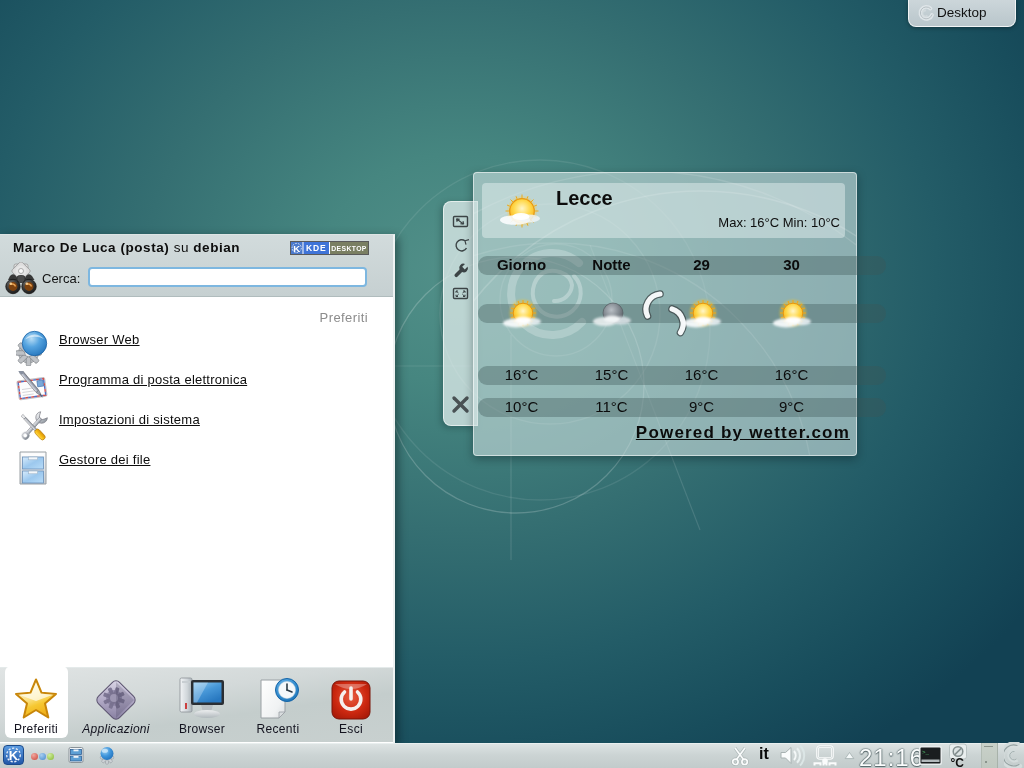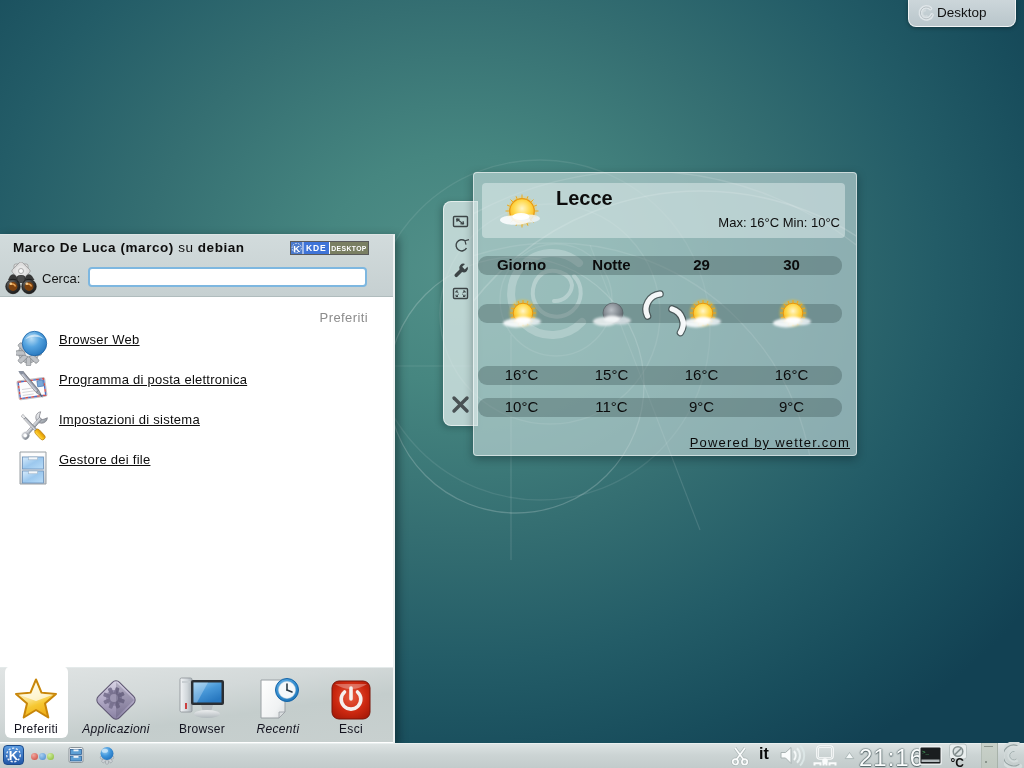--- a/index.html
+++ b/index.html
@@ -25,24 +25,24 @@
 #wtool{position:absolute;left:443px;top:201px;width:33px;height:223px;
   background:rgba(219,233,232,0.78);border:1px solid rgba(255,255,255,0.6);
   border-radius:8px 0 0 8px;box-shadow:-2px 2px 6px rgba(0,20,25,0.25);}
 #weather{position:absolute;left:473px;top:172px;width:382px;height:282px;
   background:rgba(205,224,224,0.60);border:1px solid rgba(255,255,255,0.55);
   border-radius:4px;box-shadow:0 3px 10px rgba(0,15,20,0.35);}
 #whead{position:absolute;left:8px;top:10px;width:363px;height:55px;border-radius:4px;
   background:rgba(235,245,245,0.45);}
 #whead .city{position:absolute;left:74px;top:4px;font-size:20px;font-weight:bold;color:#0c0c0c;}
 #whead .mm{position:absolute;right:5px;bottom:8px;font-size:13px;color:#0e0e0e;}
-.wbar{position:absolute;left:4px;width:364px;height:19px;border-radius:9px;background:rgba(62,85,87,0.36);}
+.wbar{position:absolute;left:4px;width:364px;height:19px;border-radius:9px;background:rgba(62,85,87,0.36);padding-left:44px;}
 .wcell{position:absolute;top:0;width:91px;text-align:center;font-size:15px;line-height:18px;color:#0b0b0b;}
 .wcell.b{font-weight:bold;}
-#wlink{position:absolute;right:6px;bottom:5px;font-size:13px;letter-spacing:1.2px;color:#0b0b0b;text-decoration:underline;}
+#wlink{position:absolute;right:6px;bottom:12px;font-size:17px;letter-spacing:1.2px;color:#0b0b0b;text-decoration:underline;font-weight:bold;}
 
 #kickoff{position:absolute;left:0px;top:234px;width:395px;height:509px;
   background:#fff;border-right:2px solid #eef2f2;border-top:1px solid #dde4e4;box-sizing:border-box;
   box-shadow:3px 3px 9px rgba(0,10,15,0.45);}
 #khead{position:absolute;left:0;top:0;width:100%;height:62px;
   background:linear-gradient(#d2dbdc,#c6d0d1);border-bottom:1px solid #b0bcbd;box-sizing:border-box;}
 #ktitle{position:absolute;left:13px;top:5px;font-size:13.5px;letter-spacing:0.55px;color:#0d0d0d;}
 #kbadge{position:absolute;left:290px;top:6px;width:79px;height:14px;background:#fff;border:1px solid #5a5a5a;box-sizing:border-box;}
 #kcerca{position:absolute;left:42px;top:36px;font-size:13px;color:#111;}
 #kinput{position:absolute;left:88px;top:32px;width:279px;height:20px;background:#fff;
@@ -225,21 +225,21 @@
     <div class="wcell" style="left:-2px">10°C</div>
     <div class="wcell" style="left:88px">11°C</div>
     <div class="wcell" style="left:178px">9°C</div>
     <div class="wcell" style="left:268px">9°C</div>
   </div>
   <div id="wlink">Powered by wetter.com</div>
 </div>
 
 <div id="kickoff">
   <div id="khead">
-    <div id="ktitle"><b>Marco De Luca (marco)</b> su <b>debian</b></div>
+    <div id="ktitle"><b>Marco De Luca (posta)</b> su <b>debian</b></div>
     <div id="kbadge">
       <svg width="77" height="12" viewBox="0 0 77 12" style="position:absolute;left:0;top:0">
         <rect x="0" y="0" width="11.5" height="12" fill="#4a79cc"></rect>
         <circle cx="5.7" cy="6" r="4.6" fill="none" stroke="#d8e4f8" stroke-width="1" stroke-dasharray="1.6 1.2"></circle>
         <text x="5.8" y="9.6" font-size="9.5" font-weight="bold" fill="#fff" text-anchor="middle" font-family="Liberation Sans">K</text>
         <rect x="12.5" y="0" width="25.5" height="12" fill="#3f74d8"></rect>
         <text x="25.3" y="9.3" font-size="8.5" font-weight="bold" fill="#fff" text-anchor="middle" font-family="Liberation Sans" letter-spacing="0.8">KDE</text>
         <rect x="39" y="0" width="38" height="12" fill="#7a7f62"></rect>
         <text x="58" y="9" font-size="6.8" font-weight="bold" fill="#fff" text-anchor="middle" font-family="Liberation Sans" letter-spacing="0.4">DESKTOP</text>
       </svg>
@@ -467,21 +467,21 @@
             <stop offset="0.7" stop-color="#f0f2f3"></stop>
             <stop offset="1" stop-color="#d8dcde"></stop>
           </linearGradient>
       <radialGradient id="ckg" cx="0.4" cy="0.3" r="0.9">
             <stop offset="0" stop-color="#6cb4e8"></stop>
             <stop offset="0.6" stop-color="#2d88cc"></stop>
             <stop offset="1" stop-color="#1060a0"></stop>
           </radialGradient>
     </defs>
   </svg>
-  <div class="tlabel" style="left:242px;width:72px;font-style:italic;">Recenti</div>
+  <div class="tlabel" style="left:242px;width:72px;">Recenti</div>
 
   <svg width="42" height="42" viewBox="0 0 42 42" style="position:absolute;left:330px;top:444px">
     <rect x="2" y="2" width="38" height="38" rx="7" fill="url(#pwg)" stroke="#7a1408" stroke-width="1"></rect>
     <path d="M 5 5 h 32 a 28 28 0 0 1 -32 0 z" fill="#ffffff" opacity="0.3"></path>
     <path d="M 14.5 13 a 9.8 9.8 0 1 0 13 0" fill="none" stroke="#f6f0ee" stroke-width="3.6" stroke-linecap="round"></path>
     <line x1="21" y1="9" x2="21" y2="20" stroke="#f6f0ee" stroke-width="3.6" stroke-linecap="round"></line>
     <defs>
           <radialGradient id="pwg" cx="0.5" cy="0.42" r="0.75">
       <stop offset="0" stop-color="#e85c40"></stop>
             <stop offset="0.55" stop-color="#cc2810"></stop>

